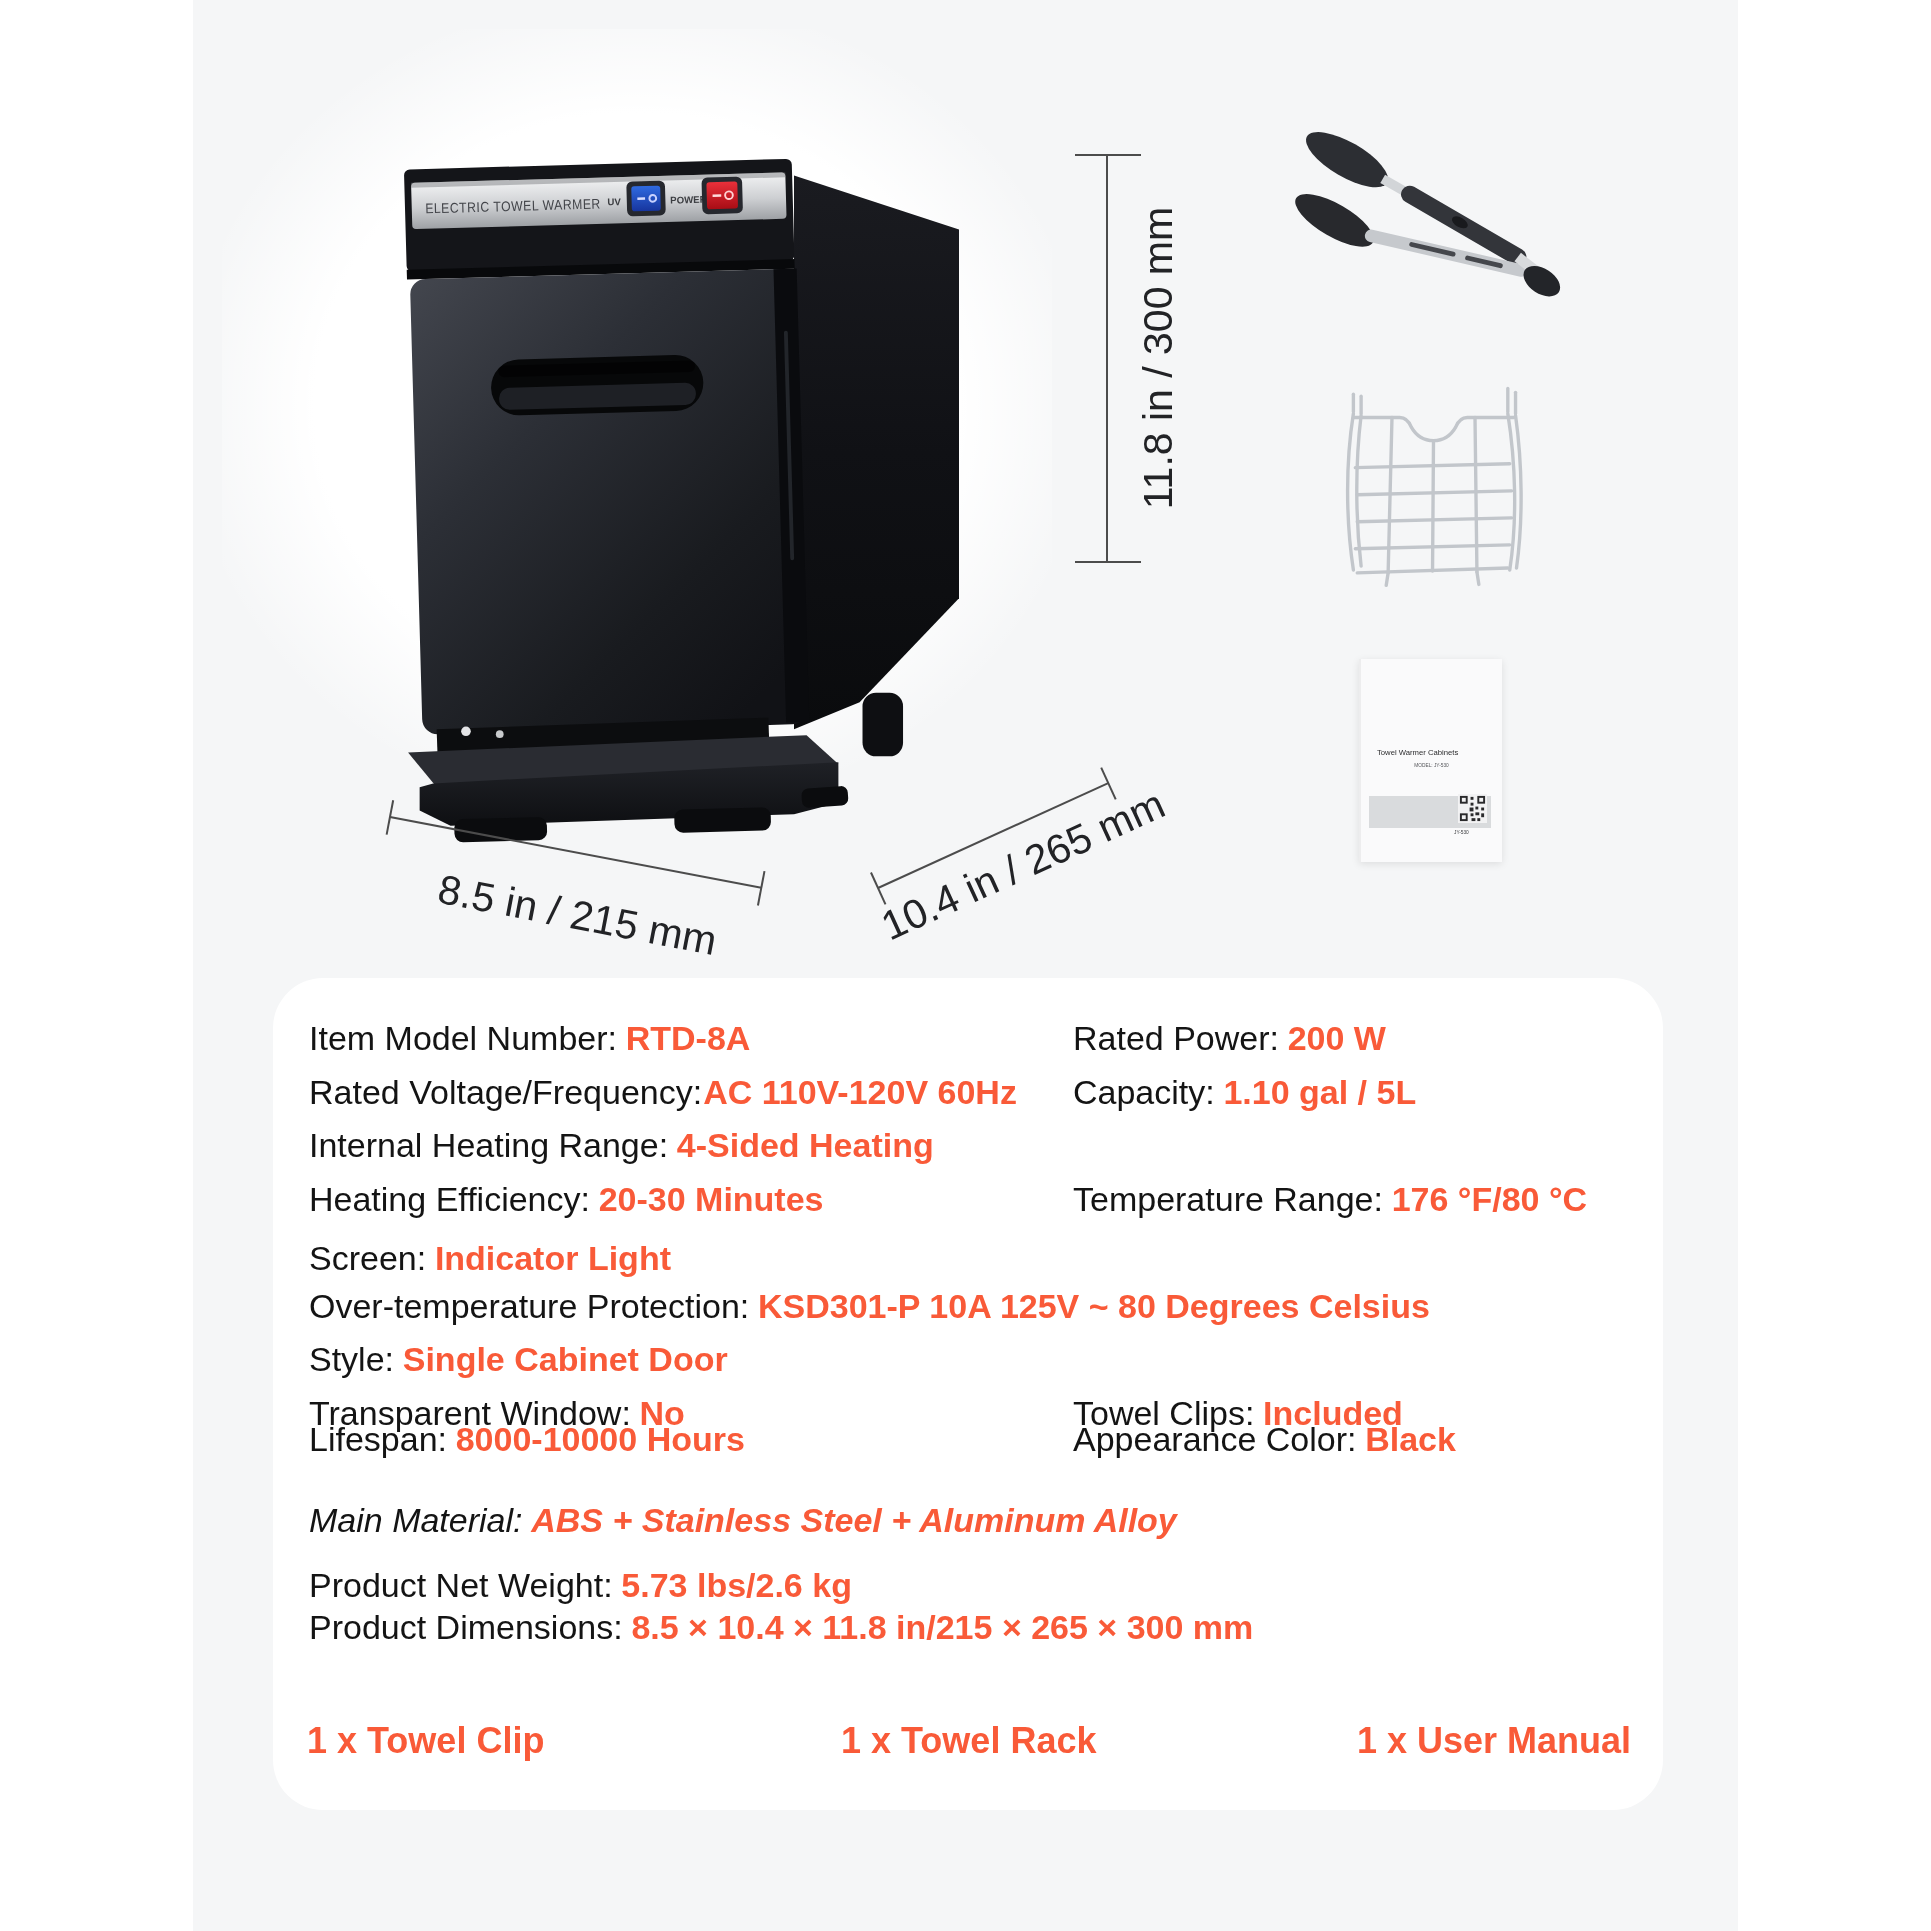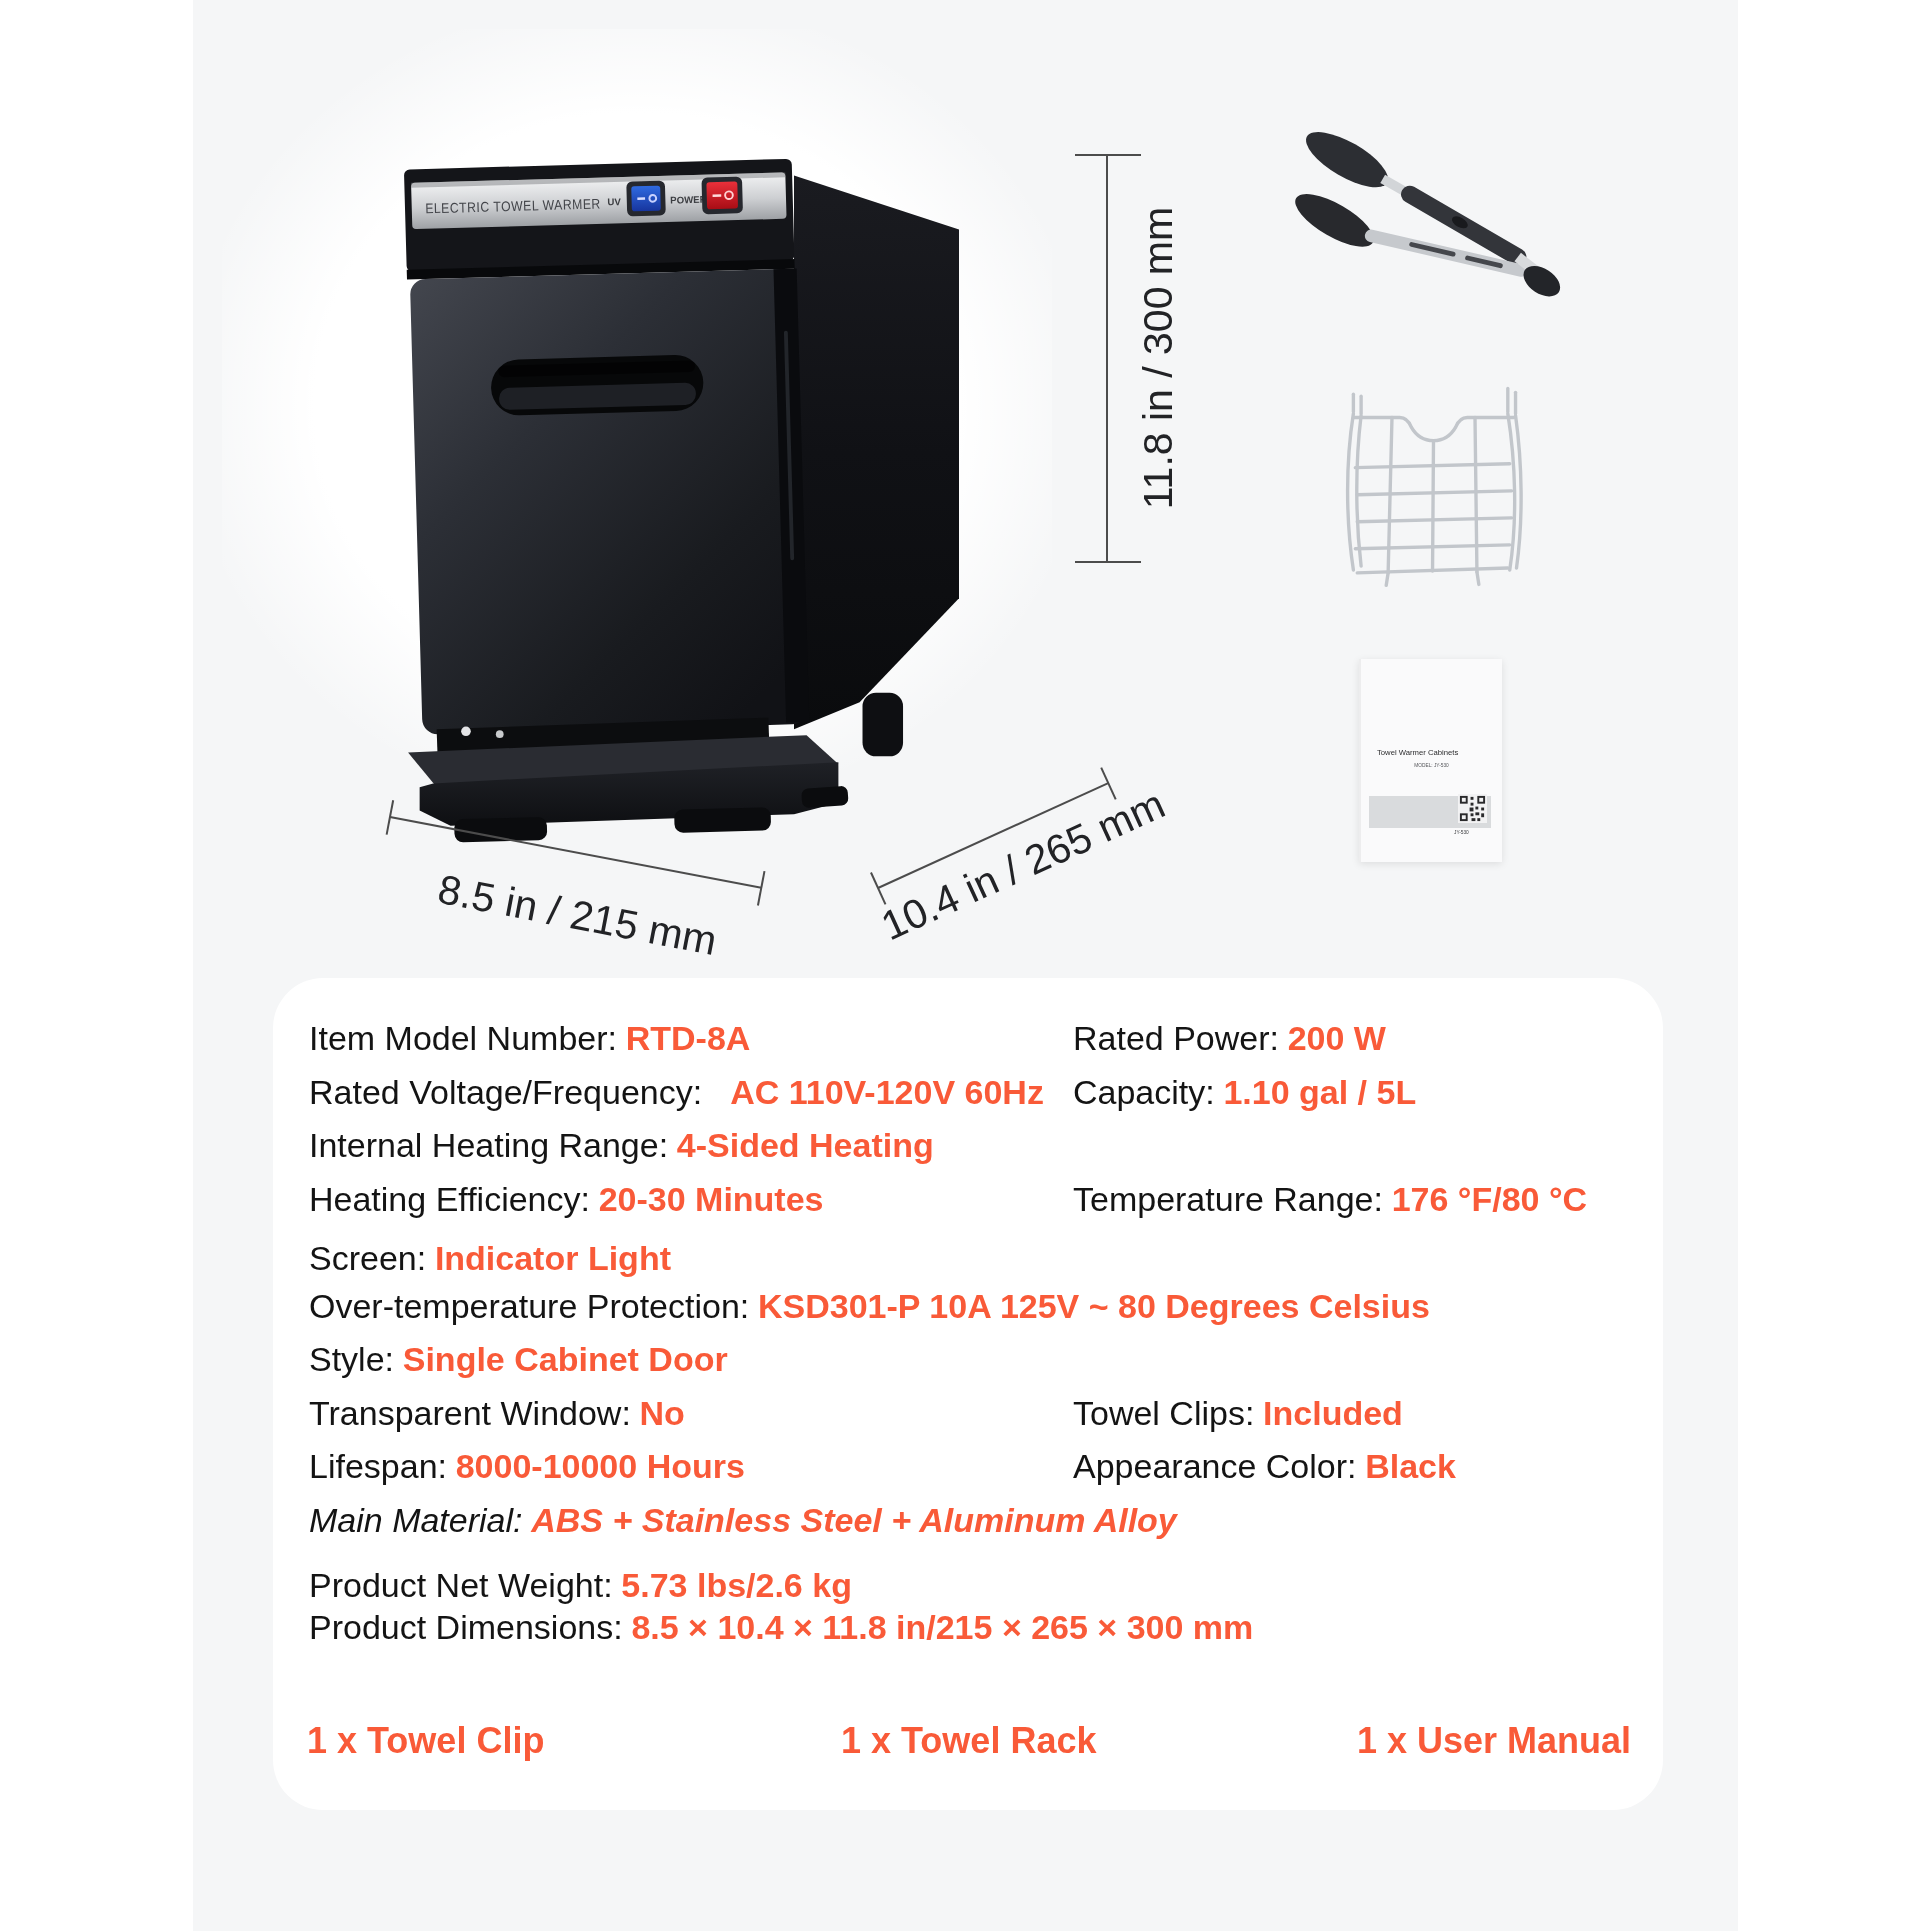--- a/index.html
+++ b/index.html
@@ -201,21 +201,21 @@
   </div>
 
   <div class="spec-card">
 
     <div class="spec-row" style="top:41px;">
       <span class="cell cell-left"><span>Item Model Number:</span><span class="val">RTD-8A</span></span>
       <span class="cell cell-right"><span>Rated Power:</span><span class="val">200 W</span></span>
     </div>
 
     <div class="spec-row" style="top:95px;">
-      <span class="cell cell-left"><span>Rated Voltage/Frequency:</span><span class="val" style="margin-left:28px;">AC 110V-120V 60Hz</span></span>
+      <span class="cell cell-left"><span>Rated Voltage/Frequency:</span><span class="val" style="margin-left:1px;">AC 110V-120V 60Hz</span></span>
       <span class="cell cell-right"><span>Capacity:</span><span class="val">1.10 gal / 5L</span></span>
     </div>
 
     <div class="spec-row" style="top:148px;">
       <span class="cell cell-left"><span>Internal Heating Range:</span><span class="val">4-Sided Heating</span></span>
     </div>
 
     <div class="spec-row" style="top:202px;">
       <span class="cell cell-left"><span>Heating Efficiency:</span><span class="val">20-30 Minutes</span></span>
       <span class="cell cell-right"><span>Temperature Range:</span><span class="val">176 °F/80 °C</span></span>
@@ -231,21 +231,21 @@
 
     <div class="spec-row" style="top:362px;">
       <span class="cell cell-left"><span>Style:</span><span class="val">Single Cabinet Door</span></span>
     </div>
 
     <div class="spec-row" style="top:416px;">
       <span class="cell cell-left"><span>Transparent Window:</span><span class="val">No</span></span>
       <span class="cell cell-right"><span>Towel Clips:</span><span class="val">Included</span></span>
     </div>
 
-    <div class="spec-row" style="top:469px;text-align:right;">
+    <div class="spec-row" style="top:442px;text-align:right;">
       <span class="cell cell-left"><span>Lifespan:</span><span class="val">8000-10000 Hours</span></span>
       <span class="cell cell-right"><span>Appearance Color:</span><span class="val">Black</span></span>
     </div>
 
     <div class="spec-row" style="top:523px;font-style:italic;">
       <span class="cell cell-left"><span>Main Material:</span><span class="val">ABS + Stainless Steel + Aluminum Alloy</span></span>
     </div>
 
     <div class="spec-row" style="top:576px;margin-top:12px;">
       <span class="cell cell-left"><span>Product Net Weight:</span><span class="val">5.73 lbs/2.6 kg</span></span>

